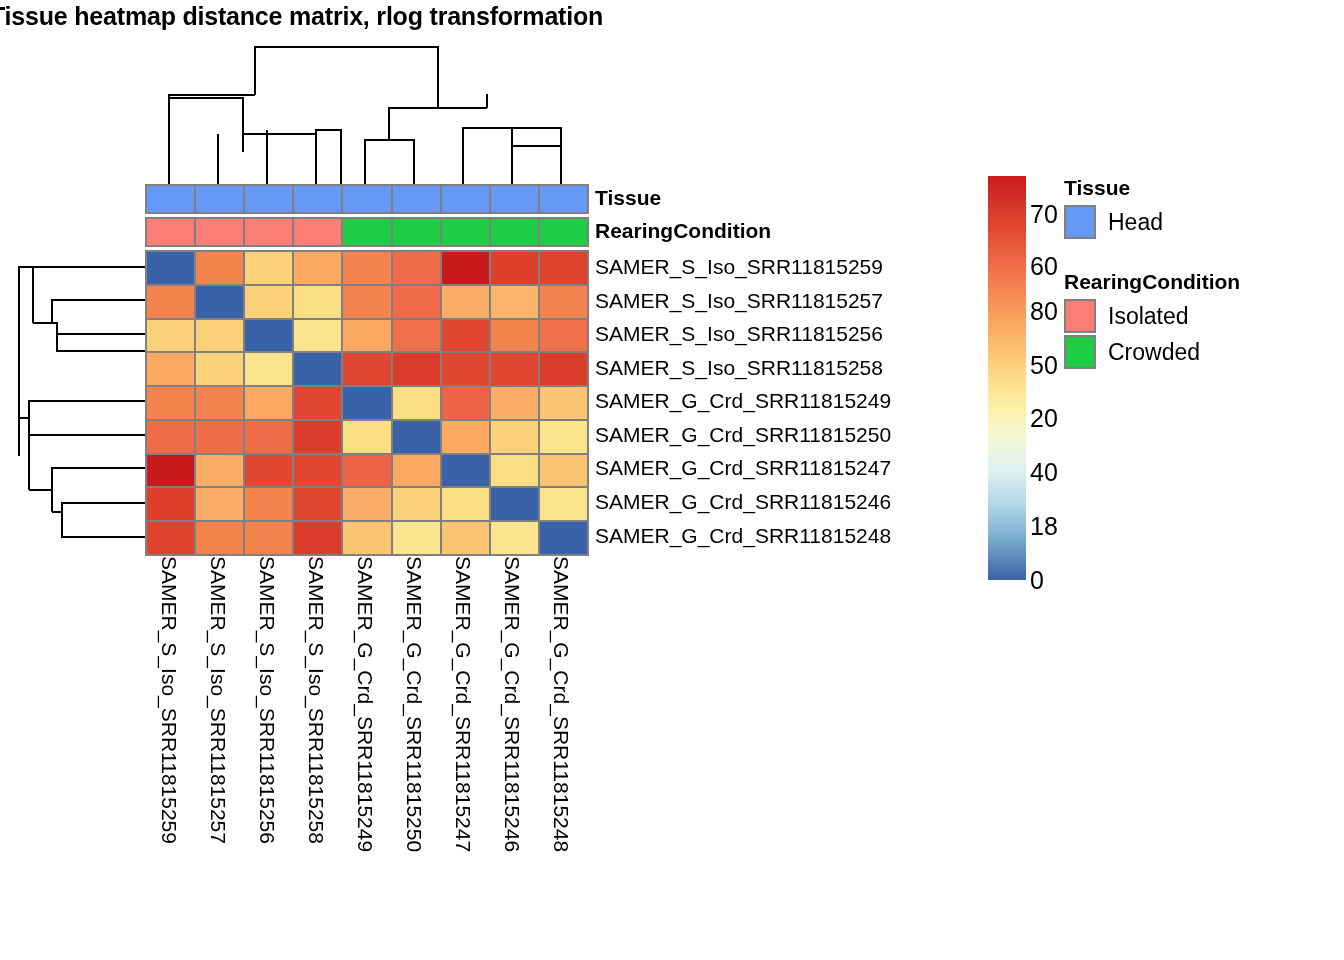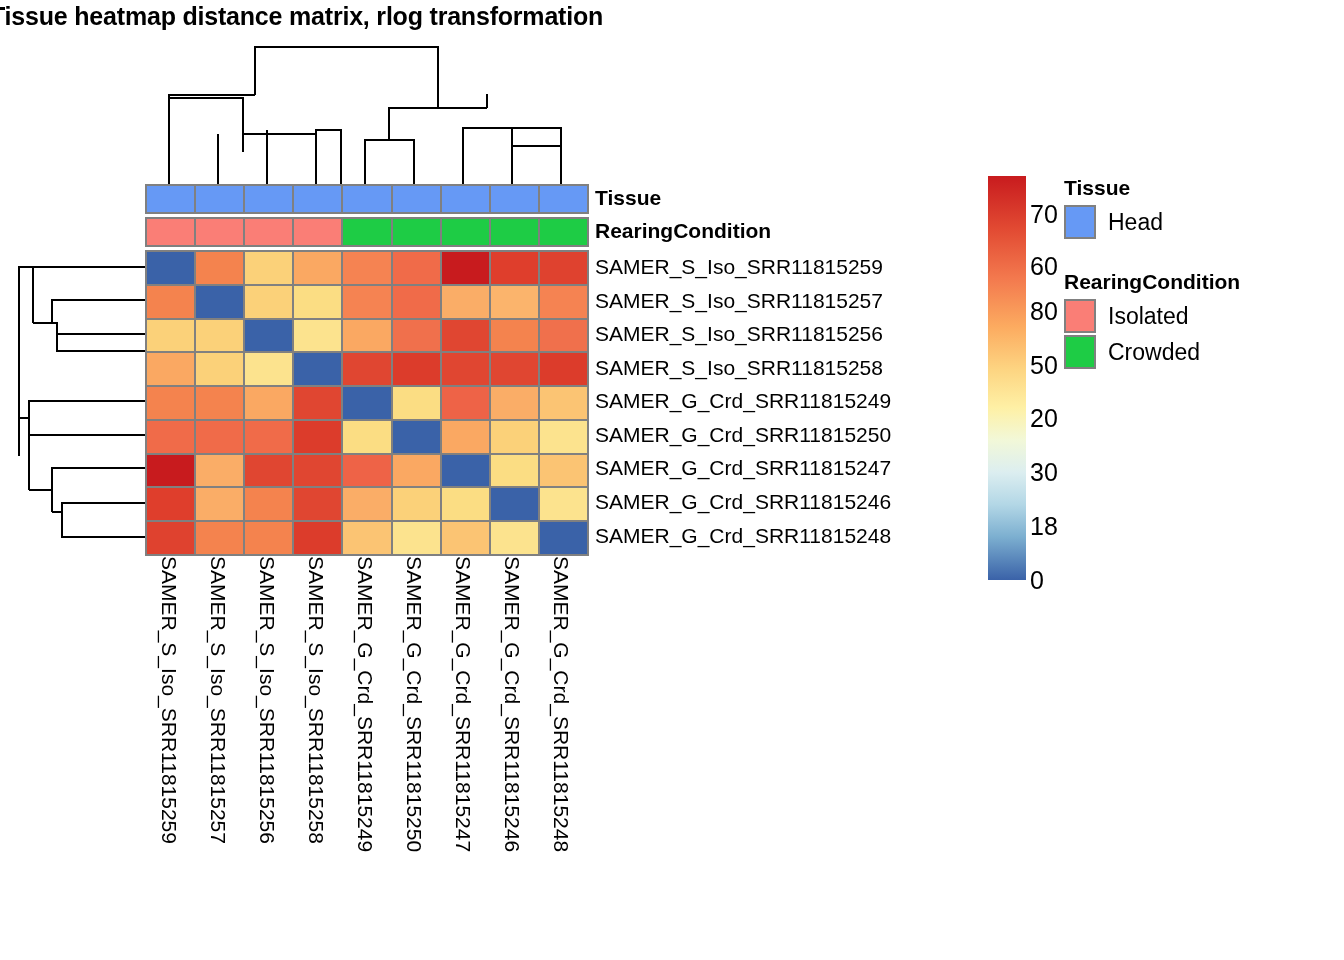--- a/index.html
+++ b/index.html
@@ -383,21 +383,21 @@
 
   <div id="colorbar-wrap">
     <div id="colorbar" style="background: linear-gradient(rgb(200, 27, 30) 0%, rgb(226, 75, 51) 13.33%, rgb(243, 121, 78) 25.33%, rgb(252, 171, 96) 37.33%, rgb(253, 213, 130) 48%, rgb(254, 240, 165) 57.33%, rgb(242, 248, 216) 65.33%, rgb(220, 238, 240) 73.33%, rgb(179, 215, 230) 81.33%, rgb(124, 175, 208) 89.33%, rgb(58, 98, 168) 100%);"></div>
   </div>
   <div class="cb-ticks" id="cb-ticks">
       <div class="cb-tick" style="top: 38px;">70</div>
       <div class="cb-tick" style="top: 90px;">60</div>
       <div class="cb-tick" style="top: 134.7px;">80</div>
       <div class="cb-tick" style="top: 188.5px;">50</div>
       <div class="cb-tick" style="top: 242.4px;">20</div>
-      <div class="cb-tick" style="top: 296.3px;">30</div>
+      <div class="cb-tick" style="top: 296.3px;">40</div>
       <div class="cb-tick" style="top: 350.1px;">18</div>
       <div class="cb-tick" style="top: 404px;">0</div>
     </div>
 
   <div class="legend" id="legend-tissue">
     <div class="legend-title">Tissue</div>
     <div class="legend-row">
       <div class="legend-swatch" style="background:#6699F5"></div>
       <div class="legend-label">Head</div>
     </div>

